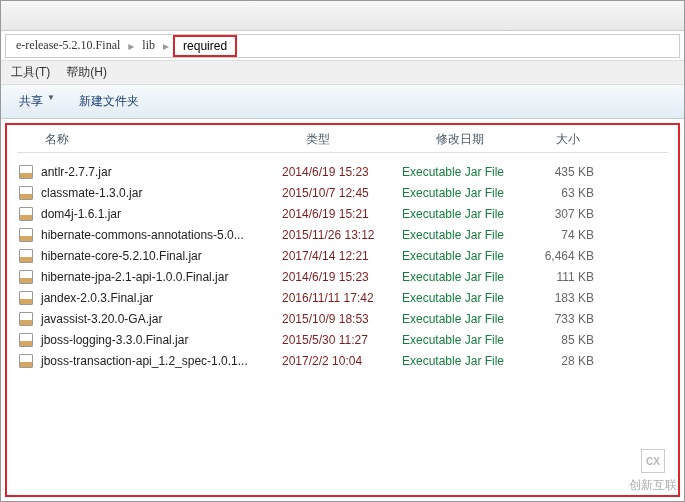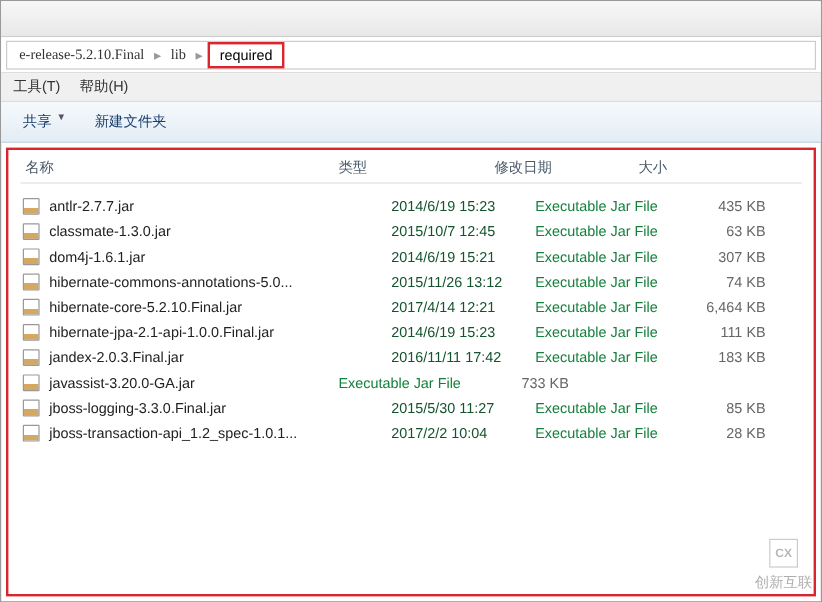--- a/index.html
+++ b/index.html
@@ -20,31 +20,31 @@
     
     .toolbar { height: 34px; background: linear-gradient(to bottom, #f5f9fc, #e3edf5); border-bottom: 1px solid #c0cdd9; display: flex; align-items: center; padding-left: 18px; gap: 24px; }
     .toolbar-item { color: #1a3e6f; cursor: pointer; display: flex; align-items: flex-start; gap: 4px; }
     .dropdown-arrow { font-size: 8px; color: #556; }
     
     .content-area { padding: 4px; height: calc(100% - 118px); }
     .red-box { border: 2px solid #d9262e; height: 100%; padding: 6px 10px; overflow: hidden; }
     
     .file-header { display: flex; border-bottom: 1px solid #e0e0e0; padding-bottom: 4px; margin-bottom: 8px; }
     .col-hdr { color: #4a5a6a; font-size: 12px; }
-    .col-name-h { width: 265px; padding-left: 4px; }
+    .col-name-h { width: 265px; padding-left: 4px; margin-left: 24px; }
     .col-date-h { width: 120px; }
     .col-type-h { width: 130px; }
     .col-size-h { width: 70px; text-align: left; }
     
     .file-list { }
     .file-row { display: flex; align-items: center; height: 21px; cursor: pointer; }
     .file-icon { width: 18px; height: 16px; margin-right: 6px; display: inline-flex; align-items: center; justify-content: center; }
     .jar-icon { width: 14px; height: 14px; border: 1px solid #999; background: linear-gradient(to bottom, #fff 60%, #d4a862 60%); border-radius: 1px; position: relative; }
     .col-name { width: 265px; display: flex; align-items: center; color: #222; white-space: nowrap; overflow: hidden; text-overflow: ellipsis; }
-    .col-date { width: 120px; color: #14532d; margin-left: 44px; }
+    .col-date { width: 120px; color: #7f1d1d; }
     .col-type { width: 130px; color: #15803d; }
     .col-size { width: 70px; text-align: right; color: #666; padding-right: 8px; }
     
     .watermark { position: absolute; right: 8px; bottom: 8px; opacity: 0.6; display: flex; align-items: center; gap: 4px; color: #777; font-size: 11px; pointer-events: none; flex-direction: column; }
     .watermark-logo { width: 24px; height: 24px; border: 1px solid #aaa; display: flex; align-items: center; justify-content: center; font-weight: bold; color: #888; font-size: 10px; }
   </style>
 </head>
 <body>
 
 <div class="window-frame">
@@ -159,20 +159,21 @@
             <div class="col-type">Executable Jar File</div>
             <div class="col-size">183 KB</div>
           </div>
           <div class="file-row">
             <div class="col-name">
               <span class="file-icon">
                 <span class="jar-icon"></span>
               </span>
               <span>javassist-3.20.0-GA.jar</span>
             </div>
+            <div class="col-date">2015/10/9 18:53</div>
             <div class="col-type">Executable Jar File</div>
             <div class="col-size">733 KB</div>
           </div>
           <div class="file-row">
             <div class="col-name">
               <span class="file-icon">
                 <span class="jar-icon"></span>
               </span>
               <span>jboss-logging-3.3.0.Final.jar</span>
             </div>

